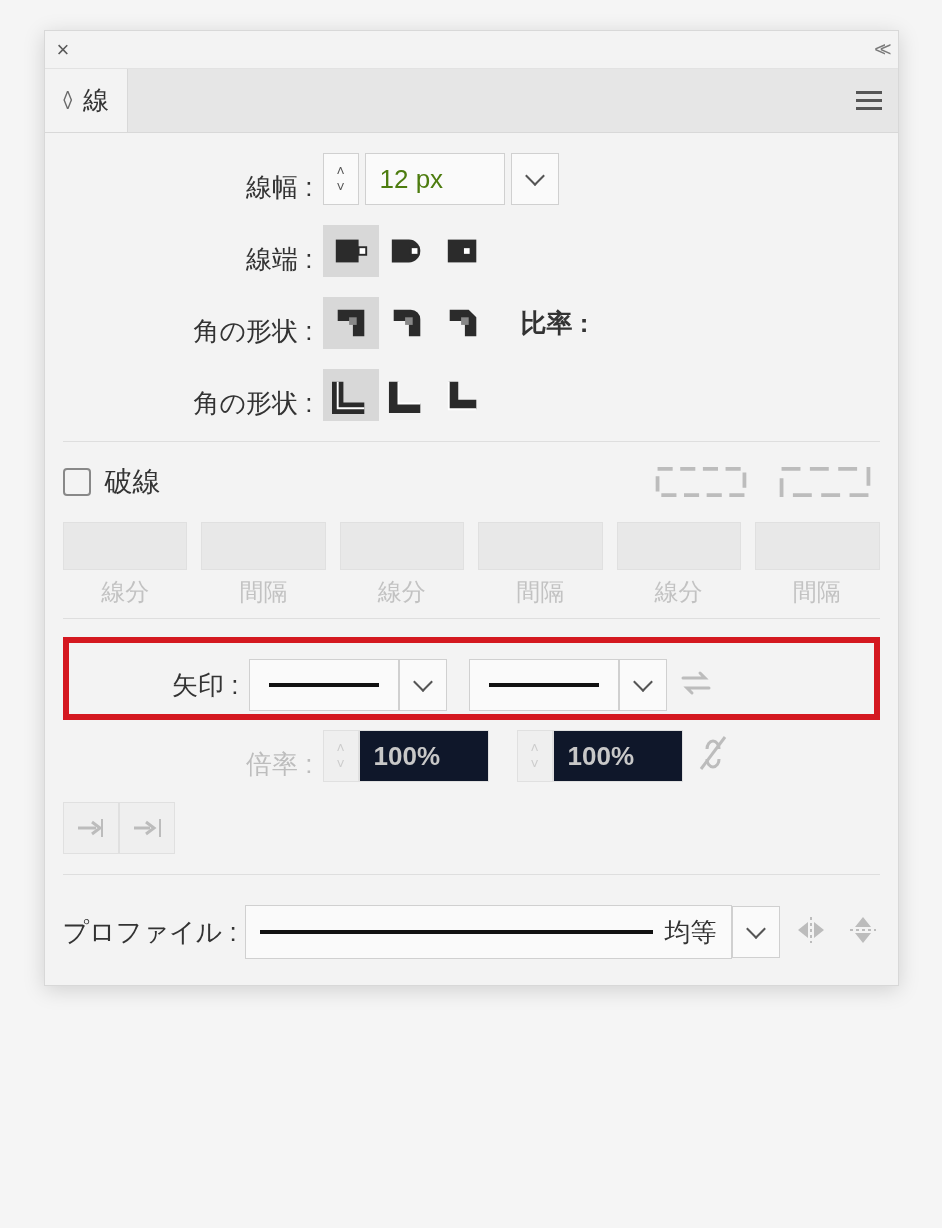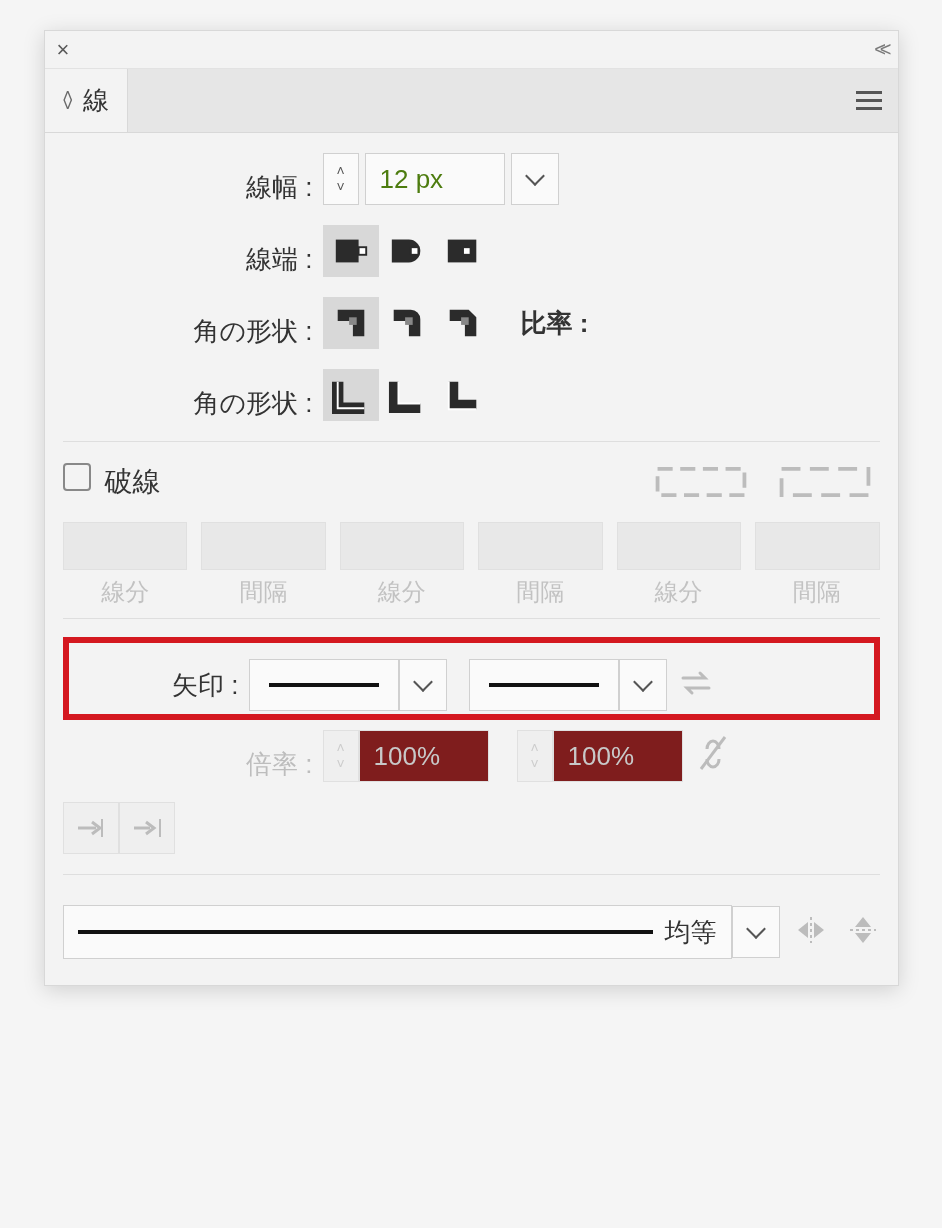--- a/index.html
+++ b/index.html
@@ -117,21 +117,21 @@
     height: 52px;
     border: 1px solid #d0d0d0;
     background: #fafafa;
     padding: 0 14px;
     font-size: 26px;
     color: #4d7c0f;
     display: flex;
     align-items: center;
     min-width: 140px;
   }
-  .input-box.disabled { color:#c8c8c8; background:#7f1d1d; border-color:#e0e0e0;}
+  .input-box.disabled { color:#c8c8c8; background:#0f172a; border-color:#e0e0e0;font-weight:bold;}
   .dropdown-btn {
     width: 48px;
     height: 52px;
     border: 1px solid #d0d0d0;
     background: #fafafa;
     display: flex;
     align-items: center;
     justify-content: center;
     cursor: pointer;
   }
@@ -424,21 +424,21 @@
                 <path d="M5 6 v29 h29" stroke="#fff" stroke-width="2" fill="none"></path>
               </svg>
           </div>
         </div>
       </div>
     </div>
 
     <div class="divider"></div>
 
     <div class="dash-row">
-      <div style="display:flex;align-items:flex-start;">
+      <div style="display:flex;align-items:center;">
         <div class="checkbox"></div>
         <span class="dash-label">破線</span>
       </div>
       <div class="dash-align-group">
         <div class="dash-align-btn">
           <svg viewBox="0 0 100 36">
               <rect x="4" y="4" width="92" height="28" fill="none" stroke="#bcbcbc" stroke-width="4" stroke-dasharray="16 8"></rect>
             </svg>
         </div>
         <div class="dash-align-btn">
@@ -524,20 +524,21 @@
               <path d="M14 7 l8 6 l-8 6" fill="none" stroke="#bcbcbc" stroke-width="3"></path>
               <line x1="28" y1="4" x2="28" y2="22" stroke="#bcbcbc" stroke-width="2"></line>
             </svg>
         </div>
       </div>
     </div>
 
     <div class="divider"></div>
 
     <div class="profile-row">
+      <span class="profile-label">プロファイル :</span>
       <div class="profile-select">
         <div class="profile-bar"></div>
         <span class="profile-text">均等</span>
       </div>
       <div class="dropdown-btn">
           <div class="chev-down"></div>
         </div>
       <div class="end-icons">
         <span>
           <svg viewBox="0 0 34 34">

